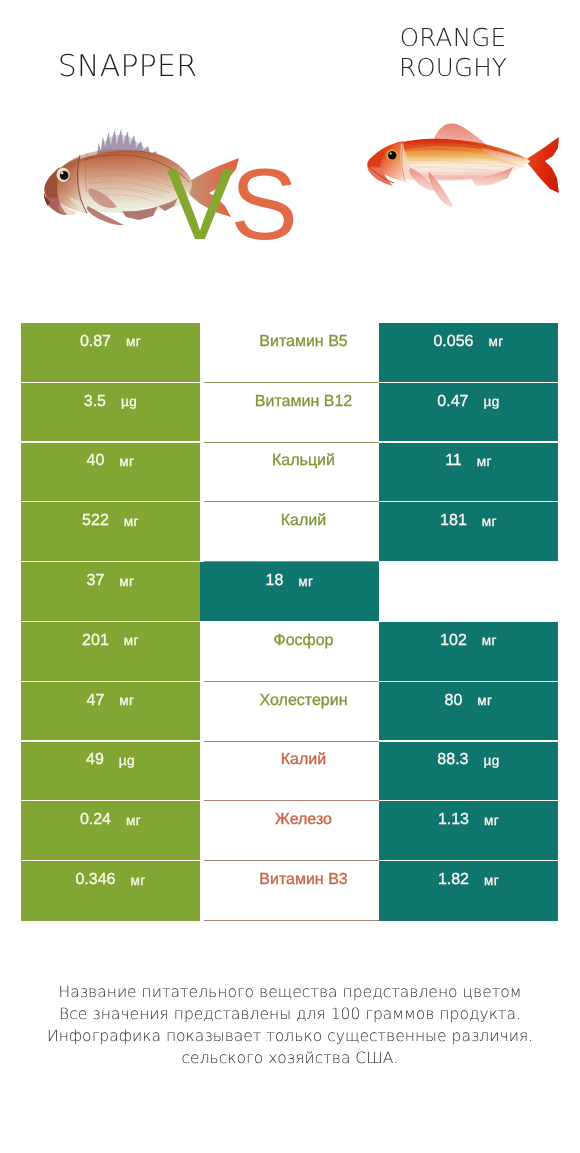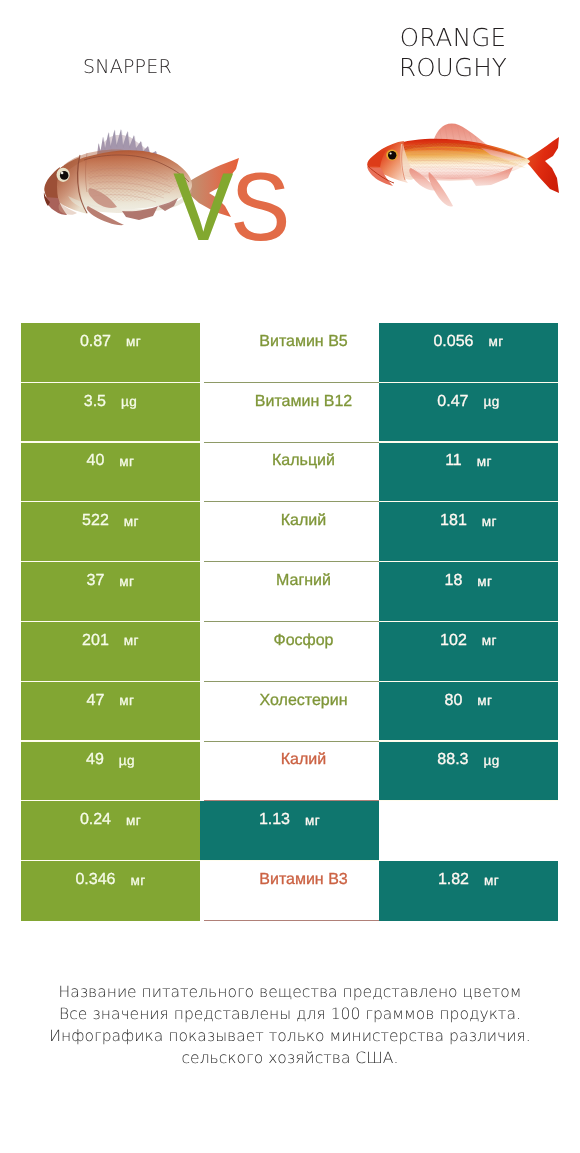--- a/index.html
+++ b/index.html
@@ -1,25 +1,25 @@
 <!DOCTYPE html>
 <html><head>
 <meta charset="utf-8">
 <style>
   html,body{margin:0;padding:0;}
   body{width:580px;height:1153px;background:#fff;font-family:"Liberation Sans",sans-serif;overflow:hidden;position:relative;-webkit-font-smoothing:antialiased;text-rendering:geometricPrecision;}
   .page{position:absolute;inset:0;}
   .hdr{position:absolute;top:0;left:0;width:580px;height:300px;}
   .title{position:absolute;font-family:"DejaVu Sans",sans-serif;font-weight:200;color:#231f20;text-align:center;letter-spacing:0.2px;}
-  #t1{left:0;width:255px;top:54px;font-size:19px;line-height:26px;}
+  #t1{left:0;width:255px;top:54px;font-size:30px;line-height:26px;}
   #t2{left:290px;width:326px;top:23px;font-size:24.6px;line-height:30px;}
   .fish{position:absolute;}
   #fish1{left:40px;top:118px;}
   #fish2{left:363px;top:120px;}
-  .vs{position:absolute;top:164px;left:0;width:461px;text-align:center;font-size:101px;font-weight:400;line-height:100px;font-family:Liberation Mono, monospace;letter-spacing:-3px;}
+  .vs{position:absolute;top:155px;left:0;width:461px;text-align:center;font-size:101px;font-weight:400;line-height:100px;font-family:Liberation Sans, sans-serif;letter-spacing:-3px;}
   .vs .v{color:#82A82F;}
   .vs .s{color:#E26B47;}
 
   .table{position:absolute;left:21px;top:323px;width:537px;}
   .row{display:flex;height:59.8px;}
   .cell{display:flex;align-items:center;justify-content:center;width:179px;box-sizing:border-box;position:relative;padding-bottom:22px;}
   .cg{background:#82A633;color:#f6fbe8;}
   .co{background:#0f766e;color:#fff8f2;}
   .cm{background:#fff;}
   .cg:after,.co:after{content:"";position:absolute;left:0;right:0;bottom:0;height:1.2px;background:#fffdee;}
@@ -274,23 +274,20 @@
         <div class="cell co">
           <span class="val">181</span>
           <span class="unit">мг</span>
         </div>
       </div>
       <div class="row">
         <div class="cell cg">
           <span class="val">37</span>
           <span class="unit">мг</span>
         </div>
-        <div class="cell cm mg">
-          <span class="lbl lg">Магний</span>
-        </div>
         <div class="cell co">
           <span class="val">18</span>
           <span class="unit">мг</span>
         </div>
       </div>
       <div class="row">
         <div class="cell cg">
           <span class="val">201</span>
           <span class="unit">мг</span>
         </div>
@@ -325,20 +322,23 @@
         </div>
         <div class="cell co">
           <span class="val">88.3</span>
           <span class="unit">µg</span>
         </div>
       </div>
       <div class="row">
         <div class="cell cg">
           <span class="val">0.24</span>
           <span class="unit">мг</span>
+        </div>
+        <div class="cell cm mo">
+          <span class="lbl lo">Железо</span>
         </div>
         <div class="cell co">
           <span class="val">1.13</span>
           <span class="unit">мг</span>
         </div>
       </div>
       <div class="row">
         <div class="cell cg">
           <span class="val">0.346</span>
           <span class="unit">мг</span>
@@ -348,16 +348,16 @@
         </div>
         <div class="cell co">
           <span class="val">1.82</span>
           <span class="unit">мг</span>
         </div>
       </div>
     </div>
   <div class="foot" id="foot">
       <div>Название питательного вещества представлено цветом</div>
       <div>Все значения представлены для 100 граммов продукта.</div>
-      <div>Инфографика показывает только министерства различия.</div>
+      <div>Инфографика показывает только существенные различия.</div>
       <div>сельского хозяйства США.</div>
     </div>
 </div>
 
 </body></html>

